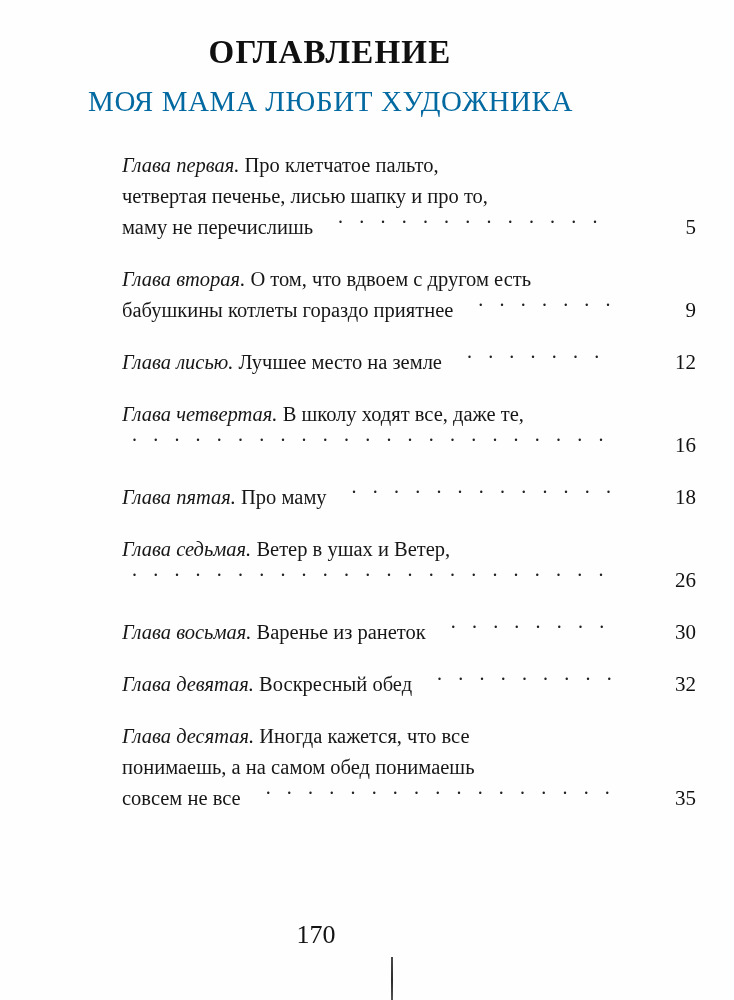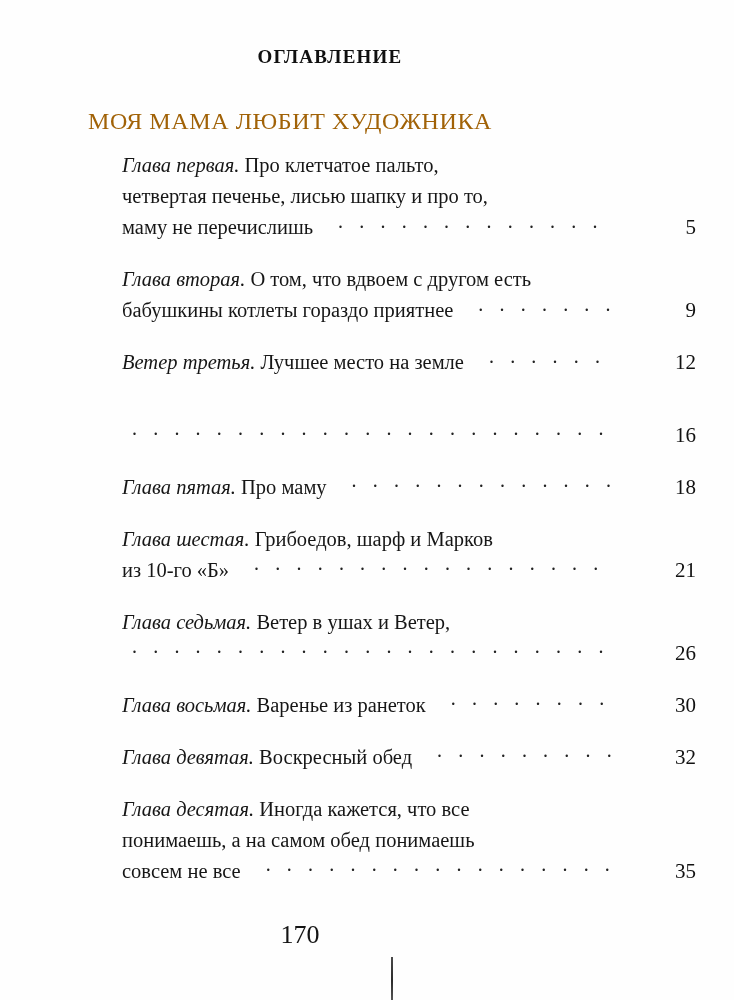--- a/index.html
+++ b/index.html
@@ -22,56 +22,55 @@
     box-sizing: border-box;
   }
 
   
   .toc-title {
     position: absolute;
     top: 34px;
     left: 0;
     width: 660px;
     text-align: center;
-    font-size: 19px;
+    font-size: 33px;
     font-weight: bold;
     letter-spacing: 1.2px;
     color: #101010;
     font-family: "Liberation Serif", "DejaVu Serif", serif;
-    margin-top: 12px;
   }
 
   
   .part-heading {
     position: absolute;
-    top: 108px;
+    top: 85px;
     left: 88px;
-    font-size: 24px;
+    font-size: 29px;
     letter-spacing: 0.6px;
-    color: #a16207;
+    color: #0369a1;
     white-space: nowrap;
   }
 
   
   .toc-list {
     position: absolute;
     top: 150px;
     left: 122px;
     width: 574px;
   }
 
   .toc-entry {
     margin-bottom: 21px;
   }
   .toc-entry:last-child { margin-bottom: 8px; }
 
   
   .entry-line {
     display: flex;
-    align-items: center;
+    align-items: flex-start;
     font-size: 20.5px;
     line-height: 31px;
     white-space: nowrap;
     gap: 15px;
   }
 
   .entry-text {
     flex: 0 1 auto;
     overflow: hidden;
     text-overflow: clip;
@@ -112,21 +111,21 @@
   }
 
   
   .page-num.blank { visibility: hidden; }
   .leader.blank::before { content: ""; }
 
   
   .folio {
     position: absolute;
     top: 920px;
-    left: 0;
+    left: 16px;
     width: 600px;
     text-align: center;
     font-size: 26px;
     color: #141414;
   }
 
   .spine-mark {
     position: absolute;
     top: 957px;
     left: 391px;
@@ -169,56 +168,45 @@
           <span class="page-num blank"></span>
         </div>
         <div class="entry-line">
           <span class="entry-text"><span class="chapter-title">бабушкины котлеты гораздо приятнее</span></span>
           <span class="leader"></span>
           <span class="page-num">9</span>
         </div>
       </div>
       <div class="toc-entry">
         <div class="entry-line">
-          <span class="entry-text"><span class="chapter-label">Ветер третья.</span><span class="chapter-title"> Лучшее место на земле</span></span>
+          <span class="entry-text"><span class="chapter-label">Глава лисью.</span><span class="chapter-title"> Лучшее место на земле</span></span>
           <span class="leader"></span>
           <span class="page-num">12</span>
         </div>
       </div>
       <div class="toc-entry">
         <div class="entry-line">
+          <span class="entry-text"><span class="chapter-label">Глава четвертая.</span><span class="chapter-title"> В школу ходят все, даже те,</span></span>
           <span class="leader blank"></span>
           <span class="page-num blank"></span>
         </div>
         <div class="entry-line">
           <span class="leader"></span>
           <span class="page-num">16</span>
         </div>
       </div>
       <div class="toc-entry">
         <div class="entry-line">
           <span class="entry-text"><span class="chapter-label">Глава пятая.</span><span class="chapter-title"> Про маму</span></span>
           <span class="leader"></span>
           <span class="page-num">18</span>
         </div>
       </div>
       <div class="toc-entry">
         <div class="entry-line">
-          <span class="entry-text"><span class="chapter-label">Глава шестая.</span><span class="chapter-title"> Грибоедов, шарф и Марков</span></span>
-          <span class="leader blank"></span>
-          <span class="page-num blank"></span>
-        </div>
-        <div class="entry-line">
-          <span class="entry-text"><span class="chapter-title">из 10-го «Б»</span></span>
-          <span class="leader"></span>
-          <span class="page-num">21</span>
-        </div>
-      </div>
-      <div class="toc-entry">
-        <div class="entry-line">
           <span class="entry-text"><span class="chapter-label">Глава седьмая.</span><span class="chapter-title"> Ветер в ушах и Ветер,</span></span>
           <span class="leader blank"></span>
           <span class="page-num blank"></span>
         </div>
         <div class="entry-line">
           <span class="leader"></span>
           <span class="page-num">26</span>
         </div>
       </div>
       <div class="toc-entry">

